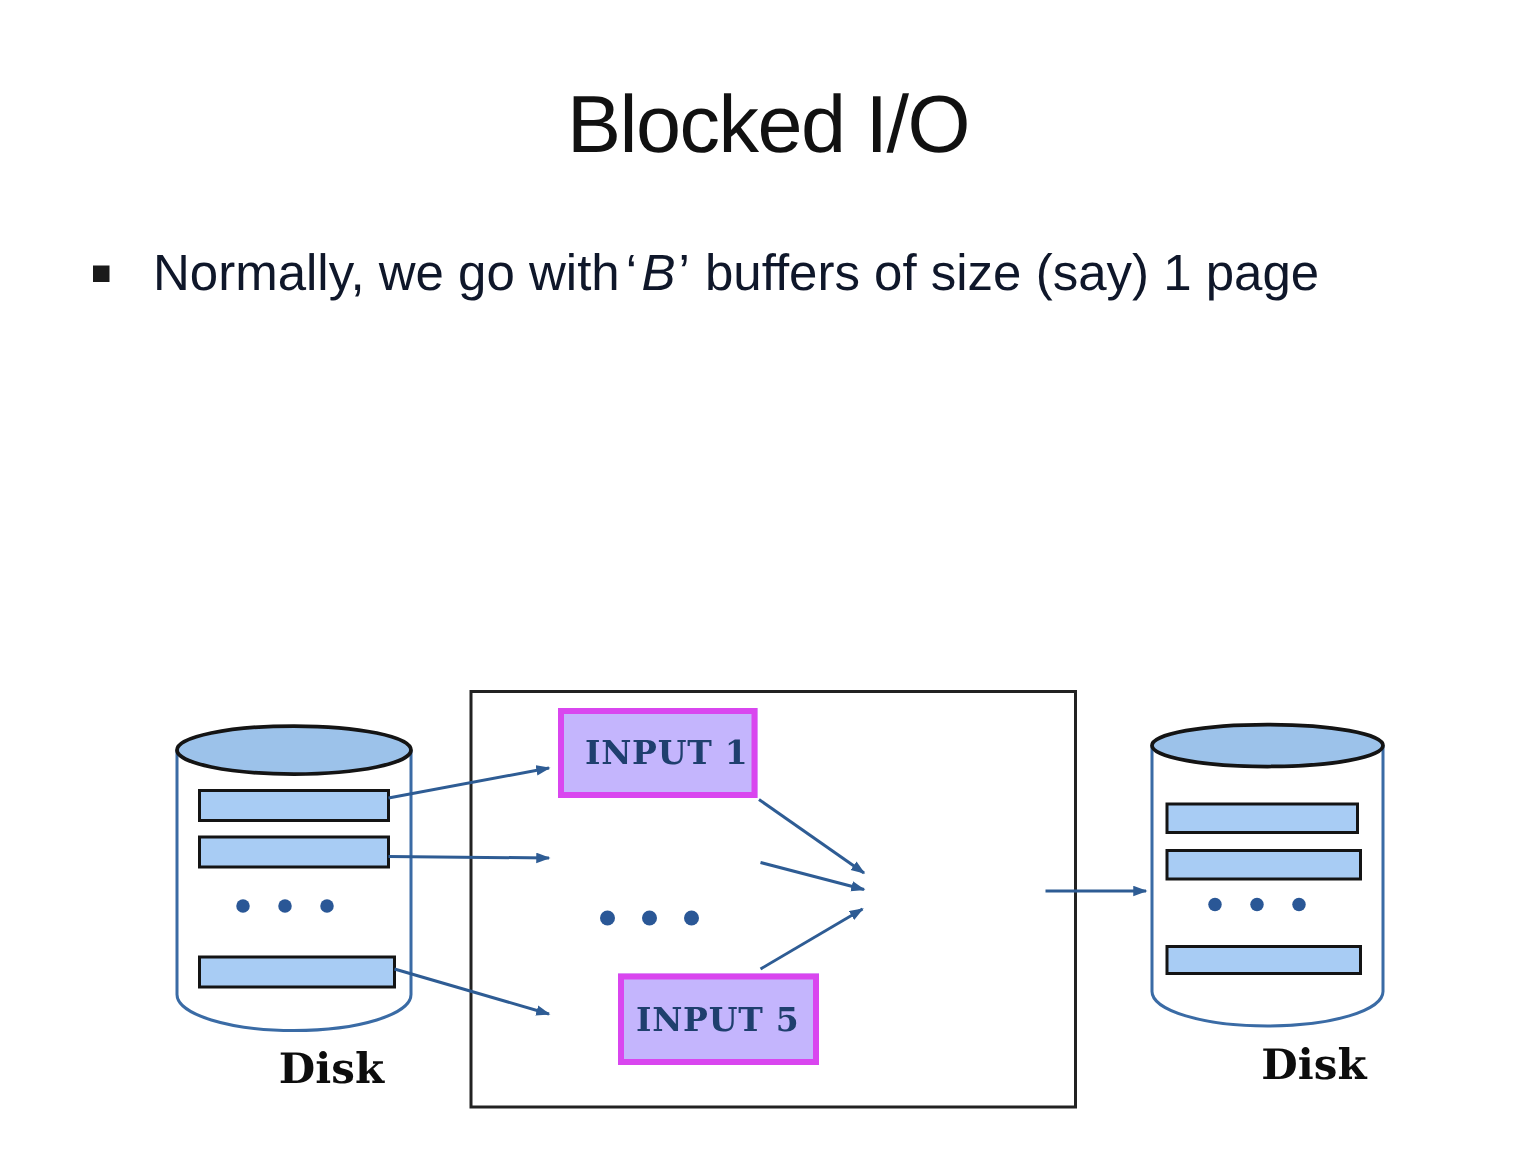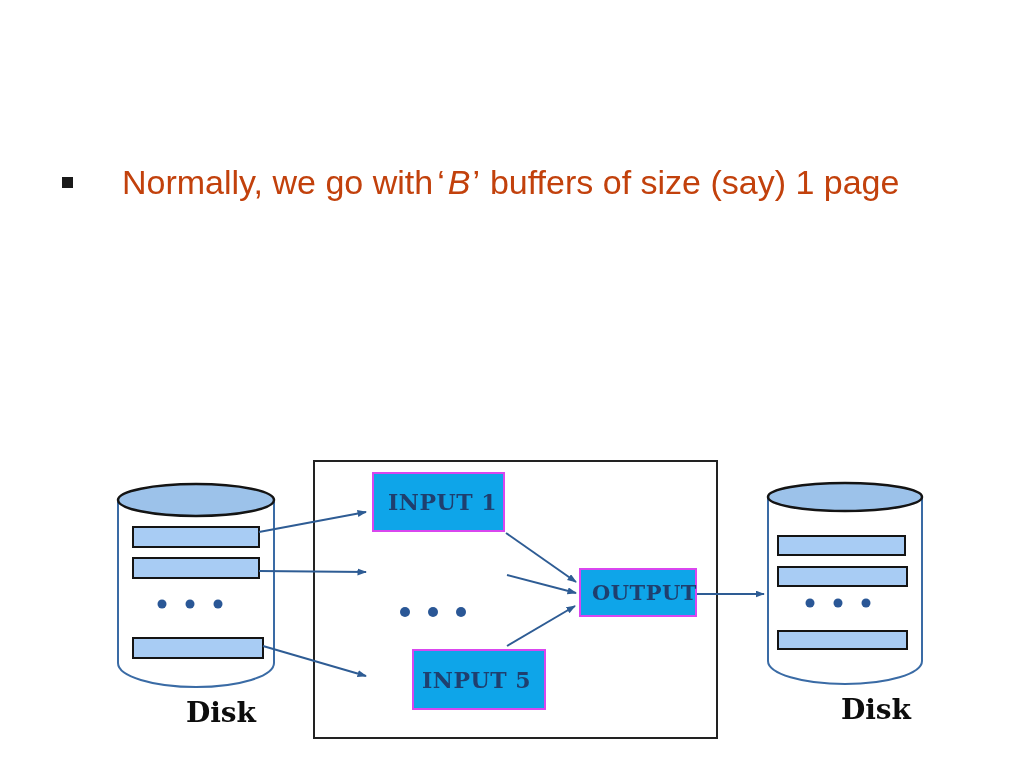--- a/index.html
+++ b/index.html
@@ -10,35 +10,35 @@
   
   .title{
     position:absolute;top:52px;left:0;width:100%;text-align:center;
     font-size:54px;font-weight:400;color:#111;letter-spacing:-1px;
   }
   .bullet-row{position:absolute;top:160px;left:62px;width:900px;}
   .bullet-square{
     position:absolute;left:0;top:17px;width:11px;height:11px;background:#1a1a1a;
   }
   .bullet-text{
-    display:block;margin-left:60px;font-size:34px;color:#c2410c;line-height:44px;
+    display:block;margin-left:40px;font-size:34px;color:#0f172a;line-height:44px;
   }
   .bullet-text .q-open{margin-left:4px;margin-right:3px;}
   .bullet-text .q-close{margin-left:2px;margin-right:10px;}
   .bullet-text .var{font-style:italic;}
   
   .pool-rect{
     position:absolute;left:313px;top:460px;width:401px;height:275px;
     border:2px solid #222;background:transparent;z-index:0;
   }
   .layer{position:absolute;left:0;top:0;width:1024px;height:768px;pointer-events:none;}
   .disks-layer{z-index:1;}
   .arrows-layer{z-index:4;}
   .buf-box{
-    position:absolute;z-index:3;background:#0ea5e9;border:2px solid #d946ef;
+    position:absolute;z-index:3;background:#c4b5fd;border:4px solid #d946ef;
     display:flex;align-items:center;box-sizing:border-box;
     font-family:"DejaVu Serif","Liberation Serif",serif;font-weight:bold;
     color:#1F3F6E;letter-spacing:0.5px;
   }
   .box-input1{left:372px;top:472px;width:133px;height:60px;font-size:22px;padding-left:14px;}
   .box-input2{left:372px;top:545px;width:134px;height:60px;font-size:22px;padding-left:14px;}
   .box-input5{left:368px;top:649px;width:134px;height:61px;font-size:22px;padding-left:8px;margin-left:44px;}
   .box-output{left:579px;top:568px;width:118px;height:49px;font-size:21px;padding-left:11px;}
   .disk-label{
     position:absolute;z-index:3;width:120px;text-align:right;
@@ -46,20 +46,21 @@
     font-size:28px;color:#0d0d0d;
   }
   .disk-label-left{left:136px;top:696px;}
   .disk-label-right{left:791px;top:693px;}
 </style>
 </head>
 <body>
 
 <div class="slide">
 
+  <div class="title">Blocked I/O</div>
 
   <div class="bullet-row">
     <span class="bullet-square"></span>
     <span class="bullet-text"><span>Normally, we go with</span><span class="q-open">‘</span><span class="var">B</span><span class="q-close">’</span><span>buffers of size (say) 1 page</span></span>
   </div>
 
   <div class="pool-rect"></div>
 
   <svg class="layer disks-layer" viewBox="0 0 1024 768">
 
@@ -95,23 +96,20 @@
         <circle cx="461" cy="612" r="5"></circle>
     </g>
   </svg>
 
   <div class="buf-box box-input1">
     <span>INPUT 1</span>
   </div>
   <div class="buf-box box-input5">
     <span>INPUT 5</span>
   </div>
-  <div class="buf-box box-output">
-    <span>OUTPUT</span>
-  </div>
 
   <div class="disk-label disk-label-left">Disk</div>
   <div class="disk-label disk-label-right">Disk</div>
 
   <svg class="layer arrows-layer" viewBox="0 0 1024 768">
     <defs>
       <marker id="ah" markerWidth="10" markerHeight="8" refX="8.5" refY="3.5" orient="auto" markerUnits="userSpaceOnUse">
         <path d="M0,0 L9.5,3.5 L0,7 Z" fill="#2E5C94"></path>
       </marker>
     </defs>

